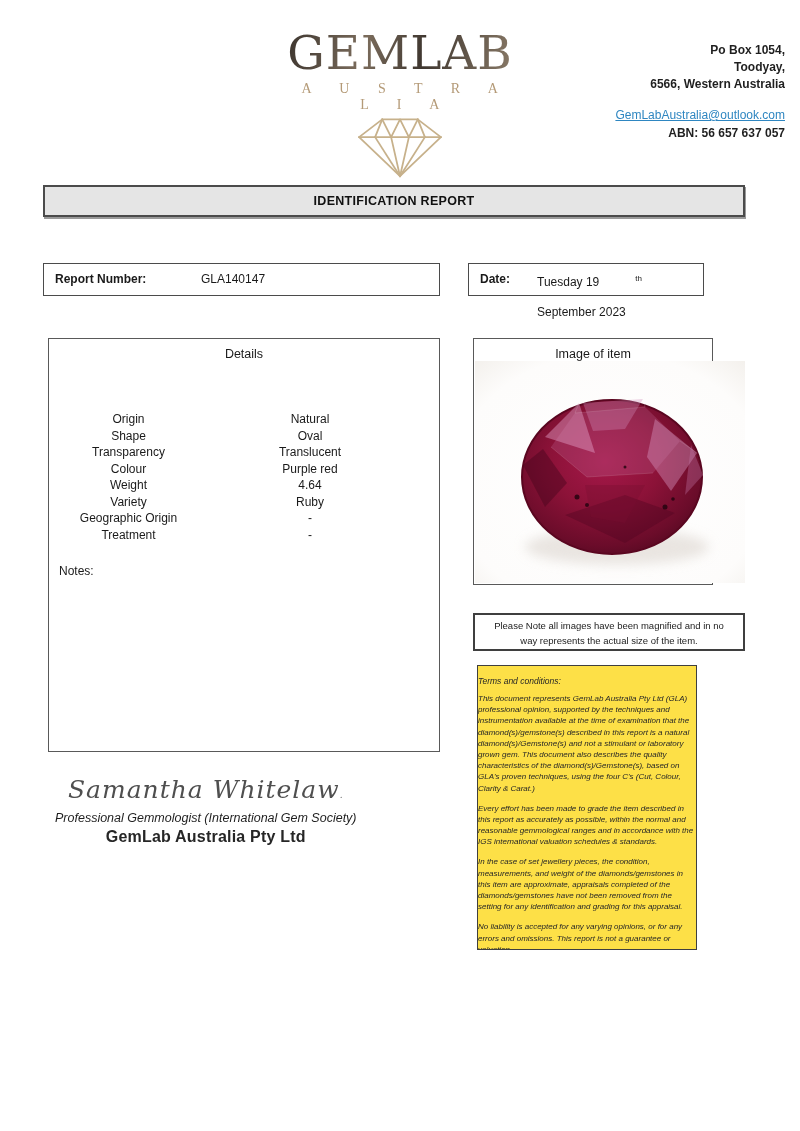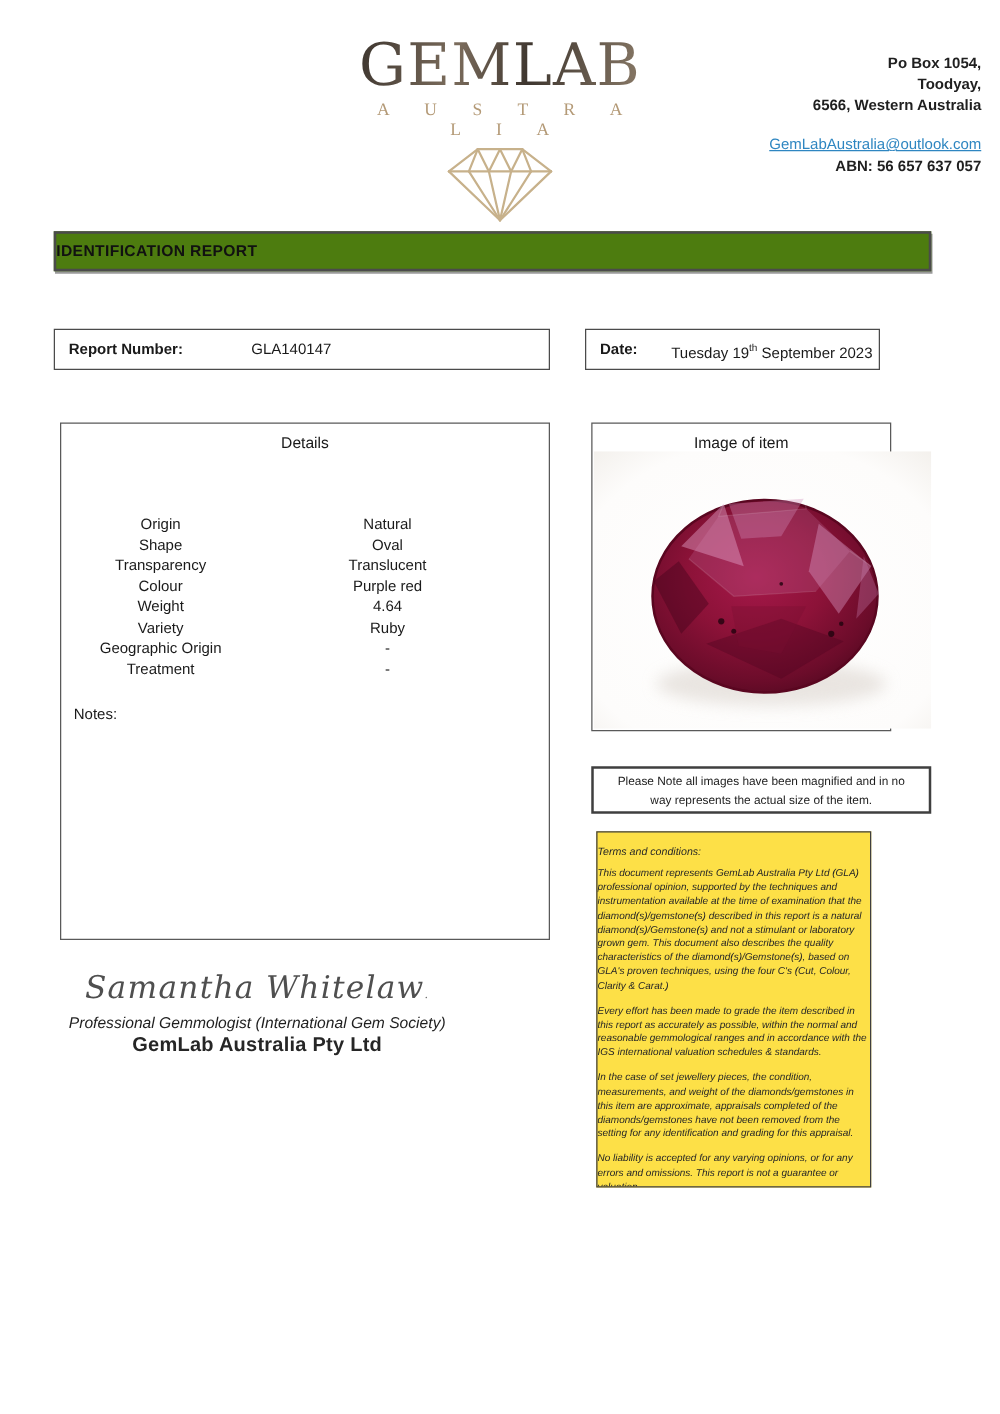--- a/index.html
+++ b/index.html
@@ -34,36 +34,36 @@
   }
   .email-link {
     display:inline-block; margin-top:14px; font-weight:400;
     color:#2e86c1; text-decoration:underline; cursor:pointer;
   }
   .abn-line { margin-top:1px; font-weight:700; }
 
   
   .title-bar {
     position:absolute; left:43px; top:185px; width:702px; height:32px;
-    background:#4d7c0f; border:2px solid #4b4b4b; box-shadow:1px 2px 0 #9a9a9a;
-    text-align:left; line-height:28px; font-weight:700; font-size:12.5px;
+    background:#e5e5e5; border:2px solid #4b4b4b; box-shadow:1px 2px 0 #9a9a9a;
+    text-align:center; line-height:28px; font-weight:700; font-size:12.5px;
     letter-spacing:.3px; color:#111;
   }
 
   
   .meta-box {
     position:absolute; top:263px; height:33px; background:#fff;
     border:1.5px solid #4b4b4b; font-size:12px; line-height:30px;
   }
   .report-box { left:43px; width:397px; }
   .date-box   { left:468px; width:236px; }
   .meta-label { position:absolute; left:11px; top:0; font-weight:700; }
   .report-value { position:absolute; left:157px; top:0; }
   .date-value   { position:absolute; left:68px;  top:0; }
-  .date-value sup { font-size:8px; }
+  .date-value sup { font-size:8px;margin-left:36px; }
 
   
   .details-panel {
     position:absolute; left:48px; top:338px; width:392px; height:414px;
     border:1.5px solid #595959; background:#fff;
   }
   .panel-title { position:absolute; top:8px; left:0; right:0; text-align:center; font-size:12.5px; color:#1a1a1a; }
   .d-rows { position:absolute; top:73px; left:19px; right:8px;text-align:center; }
   .d-row  { display:flex; height:16.5px; font-size:12px; }
   .d-label { width:121px; flex:none; }

